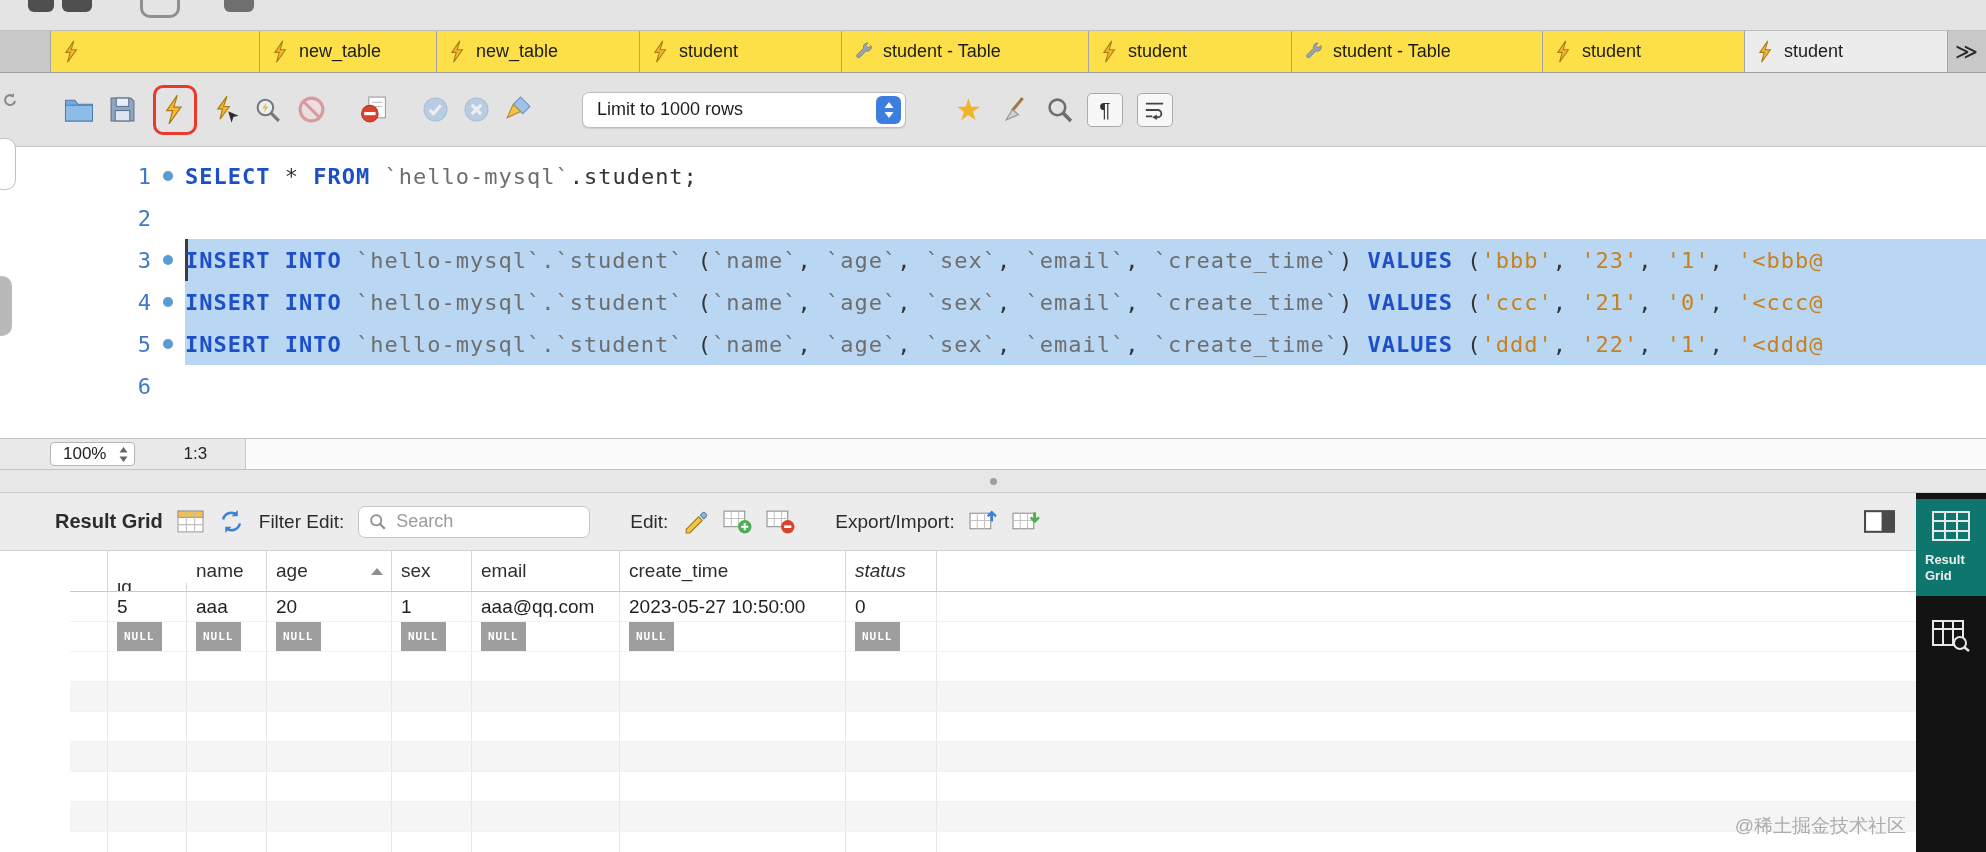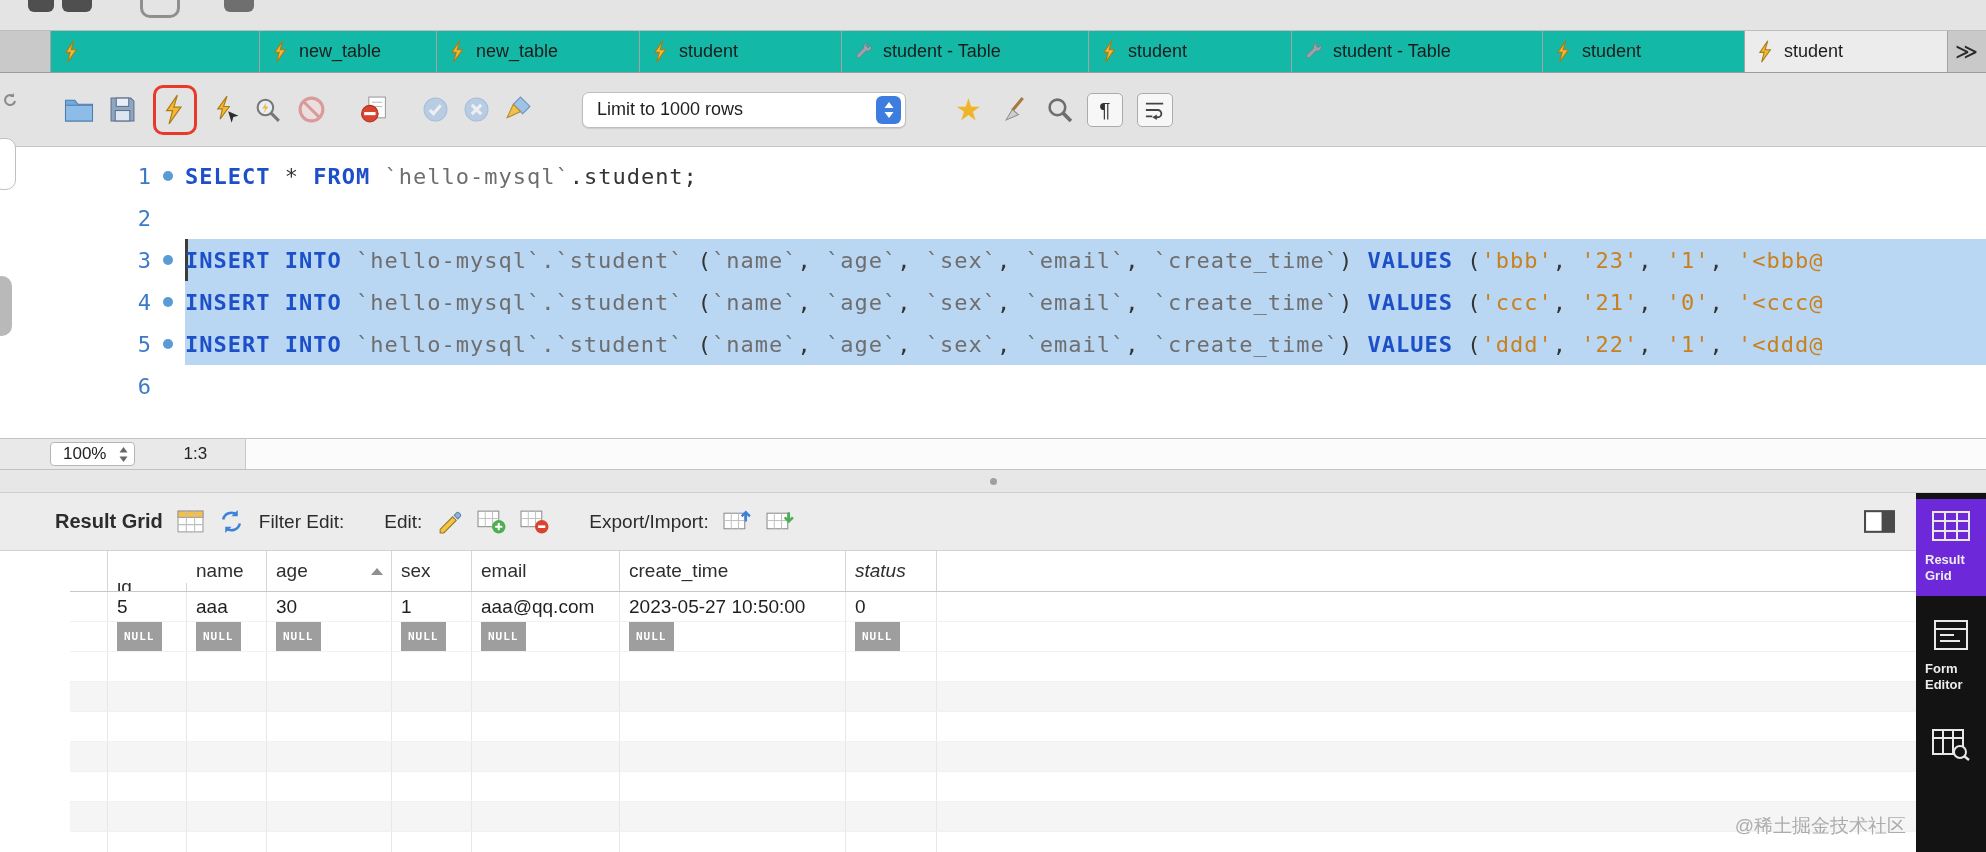--- a/index.html
+++ b/index.html
@@ -5,21 +5,21 @@
   html,body{margin:0;padding:0}
   body{width:1986px;height:852px;overflow:hidden;position:relative;background:#fff;
        font-family:"Liberation Sans",sans-serif;}
   
   .window-top{height:30px;background:#e4e4e4;border-bottom:1px solid #bdbdbd;position:relative;overflow:hidden}
   .pico{position:absolute;top:-14px;height:26px;border-radius:6px}
   
   .tab-bar{height:42px;background:#c9c9c9;display:flex;align-items:stretch;border-bottom:1px solid #9c9c9c;
            padding-left:50px;position:relative;box-sizing:border-box}
   .tab{display:flex;align-items:center;gap:9px;padding:0 12px;border-right:1px solid #a4a4a4;
-       background:#14b8a6;font-size:18px;color:#1c1c1c;box-sizing:border-box;overflow:hidden;flex:none;cursor:pointer}
+       background:#fde047;font-size:18px;color:#1c1c1c;box-sizing:border-box;overflow:hidden;flex:none;cursor:pointer}
   .tab:first-child{border-left:1px solid #a4a4a4}
   .tab.active{background:#ececec}
   .tab-icon{display:flex;align-items:center}
   .tab-overflow{position:absolute;right:8px;top:0;height:42px;display:flex;align-items:center;
                 font-size:22px;color:#2a2a2a;cursor:pointer}
   
   .toolbar{height:74px;background:#e3e3e3;border-bottom:1px solid #c6c6c6;display:flex;align-items:center;
            padding-left:56px;box-sizing:border-box}
   .tbtn{background:none;border:none;padding:0;margin:0 7px;cursor:pointer;display:flex;align-items:center;
         justify-content:center;height:40px}
@@ -84,21 +84,21 @@
   .grow{height:30px;display:flex;border-bottom:1px solid #f1f1f1;box-sizing:border-box}
   .grow .gcell{border-right:1px solid #e7e7e7;color:#1f1f1f}
   .grow .gfill{flex:1;border-right:none}
   .grow.stripe{background:#f5f5f5}
   .null-badge{background:var(--c-null_badge);color:#fff;font-size:11px;font-weight:bold;
               font-family:"DejaVu Sans Mono",monospace;padding:12px 7px;border-radius:2px;letter-spacing:1px;line-height:1.2}
   .watermark{position:absolute;right:10px;bottom:18px;color:#acacac;font-size:19px;pointer-events:none}
   
   .rail{width:70px;background:#131313;display:flex;flex-direction:column;padding-top:6px;gap:12px;flex:none;overflow:hidden}
   .rail-item{display:flex;flex-direction:column;align-items:center;gap:7px;padding:12px 0;color:#ededed;cursor:pointer}
-  .rail-item.active{background:#6d28d9}
+  .rail-item.active{background:#0f766e}
   .rail-label{font-size:13px;font-weight:bold;line-height:1.25;width:52px;overflow:hidden;text-align:left}
   .rail-label div{white-space:nowrap;height:16px;overflow:hidden}
   
   .pill-white{position:absolute;left:-8px;top:138px;width:22px;height:50px;background:#fff;border:1px solid #c0c0c0;
               border-radius:10px;z-index:6}
   .pill-gray{position:absolute;left:-8px;top:276px;width:20px;height:60px;background:#b9b9b9;border-radius:10px;z-index:6}
   .mini-curl{position:absolute;left:2px;top:92px;z-index:6}
 </style>
 </head>
 <body>
@@ -365,20 +365,27 @@
       </button>
       <button class="tbtn" style="margin:0">
         <svg width="27" height="25" viewBox="0 0 24 24">
             <path d="M4 10a8 8 0 0 1 13-4.5" fill="none" stroke="#3b82d8" stroke-width="2.4"></path>
             <path d="M18 1v6h-6z" fill="#3b82d8"></path>
             <path d="M20 14a8 8 0 0 1-13 4.5" fill="none" stroke="#3b82d8" stroke-width="2.4"></path>
             <path d="M6 23v-6h6z" fill="#3b82d8"></path>
           </svg>
       </button>
       <span class="rt-label">Filter Edit:</span>
+      <div class="search-box">
+        <svg width="17" height="17" viewBox="0 0 20 20">
+            <circle cx="8.5" cy="8.5" r="6" fill="none" stroke="#8d8d8d" stroke-width="2"></circle>
+            <line x1="13" y1="13" x2="18.5" y2="18.5" stroke="#8d8d8d" stroke-width="2.5"></line>
+          </svg>
+        <input placeholder="Search" style="">
+      </div>
       <span class="rt-label ml-lg">Edit:</span>
       <button class="tbtn" style="margin:0">
         <svg width="27" height="25" viewBox="0 0 26 24">
             <path d="M4 19.5 16 7.5l3.5 3.5L7.5 23H4z" fill="#f5c445" stroke="#8f7a2a"></path>
             <path d="M17.5 6l2.3-2.3c.6-.6 1.6-.6 2.2 0l1.3 1.3c.6.6.6 1.6 0 2.2L21 9.5z" fill="#8fb4d9" stroke="#5d83a9"></path>
           </svg>
       </button>
       <button class="tbtn" style="margin:0">
         <svg width="29" height="25" viewBox="0 0 28 24">
             <rect x="1" y="2" width="20" height="15" fill="#fff" stroke="#8a8a8a"></rect>
@@ -443,21 +450,21 @@
           <div class="gcell hcell" style="width: 91px; font-style: italic;">
             <span>status</span>
           </div>
           <div class="gcell hfill"></div>
         </div>
       <div>
           <div class="grow">
             <div class="gcell" style="width: 38px;"></div>
             <div class="gcell" style="width: 79px;">5</div>
             <div class="gcell" style="width: 80px;">aaa</div>
-            <div class="gcell" style="width: 125px;">30</div>
+            <div class="gcell" style="width: 125px;">20</div>
             <div class="gcell" style="width: 80px;">1</div>
             <div class="gcell" style="width: 148px;">aaa@qq.com</div>
             <div class="gcell" style="width: 226px;">2023-05-27 10:50:00</div>
             <div class="gcell" style="width: 91px;">0</div>
             <div class="gcell gfill"></div>
           </div>
           <div class="grow">
             <div class="gcell" style="width: 38px;"></div>
             <div class="gcell" style="width: 79px;">
               <span class="null-badge">NULL</span>
@@ -568,30 +575,20 @@
         <span class="rail-icon"><svg width="38" height="30" viewBox="0 0 38 30">
             <rect x="1" y="1" width="36" height="28" fill="none" stroke="#e8e8e8" stroke-width="2"></rect>
             <path d="M1 10h36M1 20h36M13 1v28M25 1v28" stroke="#e8e8e8" stroke-width="2"></path>
           </svg></span>
         <div class="rail-label">
           <div>Result</div>
           <div>Grid</div>
         </div>
       </div>
       <div class="rail-item">
-        <span class="rail-icon"><svg width="34" height="30" viewBox="0 0 34 30">
-            <rect x="1" y="1" width="32" height="28" fill="none" stroke="#e8e8e8" stroke-width="2"></rect>
-            <path d="M1 9h32M6 15h14M6 21h20" stroke="#e8e8e8" stroke-width="2"></path>
-          </svg></span>
-        <div class="rail-label">
-          <div>Form</div>
-          <div>Editor</div>
-        </div>
-      </div>
-      <div class="rail-item">
         <span class="rail-icon"><svg width="38" height="32" viewBox="0 0 38 32">
             <rect x="1" y="1" width="30" height="24" fill="none" stroke="#e8e8e8" stroke-width="2"></rect>
             <path d="M1 9h30M11 1v24M21 1v24" stroke="#e8e8e8" stroke-width="2"></path>
             <circle cx="28" cy="23" r="6" fill="#131313" stroke="#e8e8e8" stroke-width="2"></circle>
             <line x1="32" y1="27" x2="37" y2="31" stroke="#e8e8e8" stroke-width="2.5"></line>
           </svg></span>
         <div class="rail-label">
           <div></div>
         </div>
       </div>

